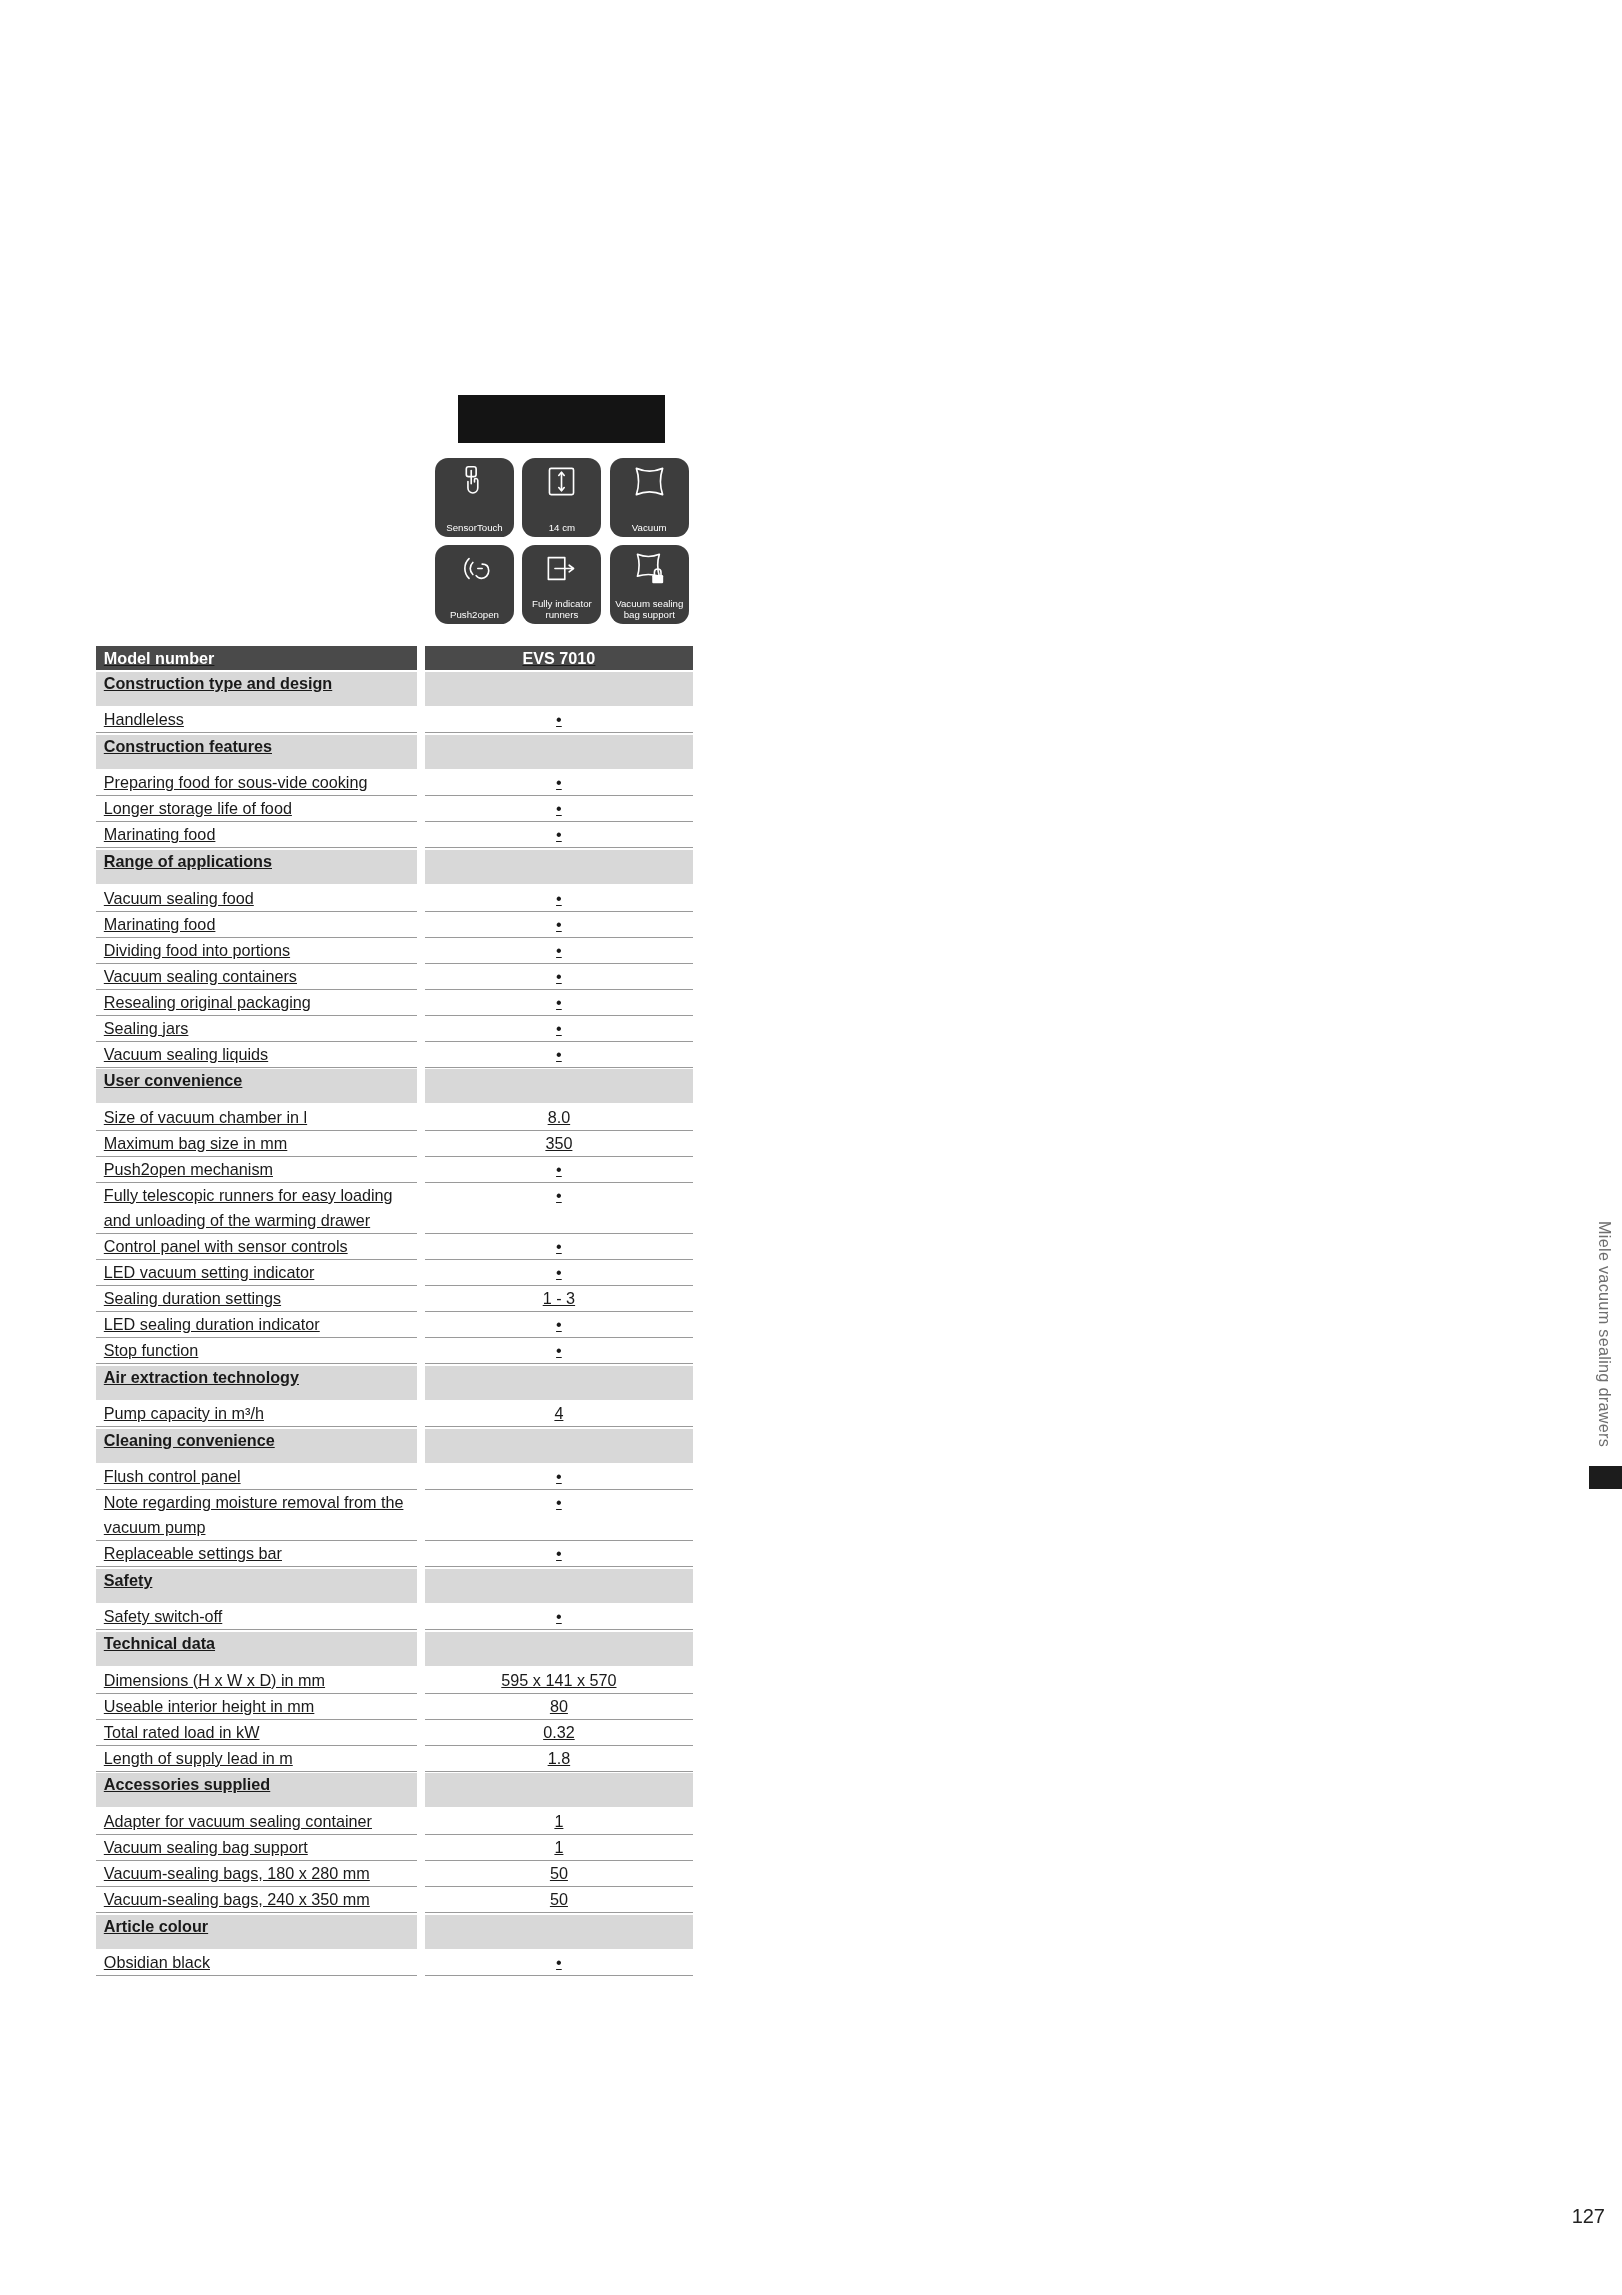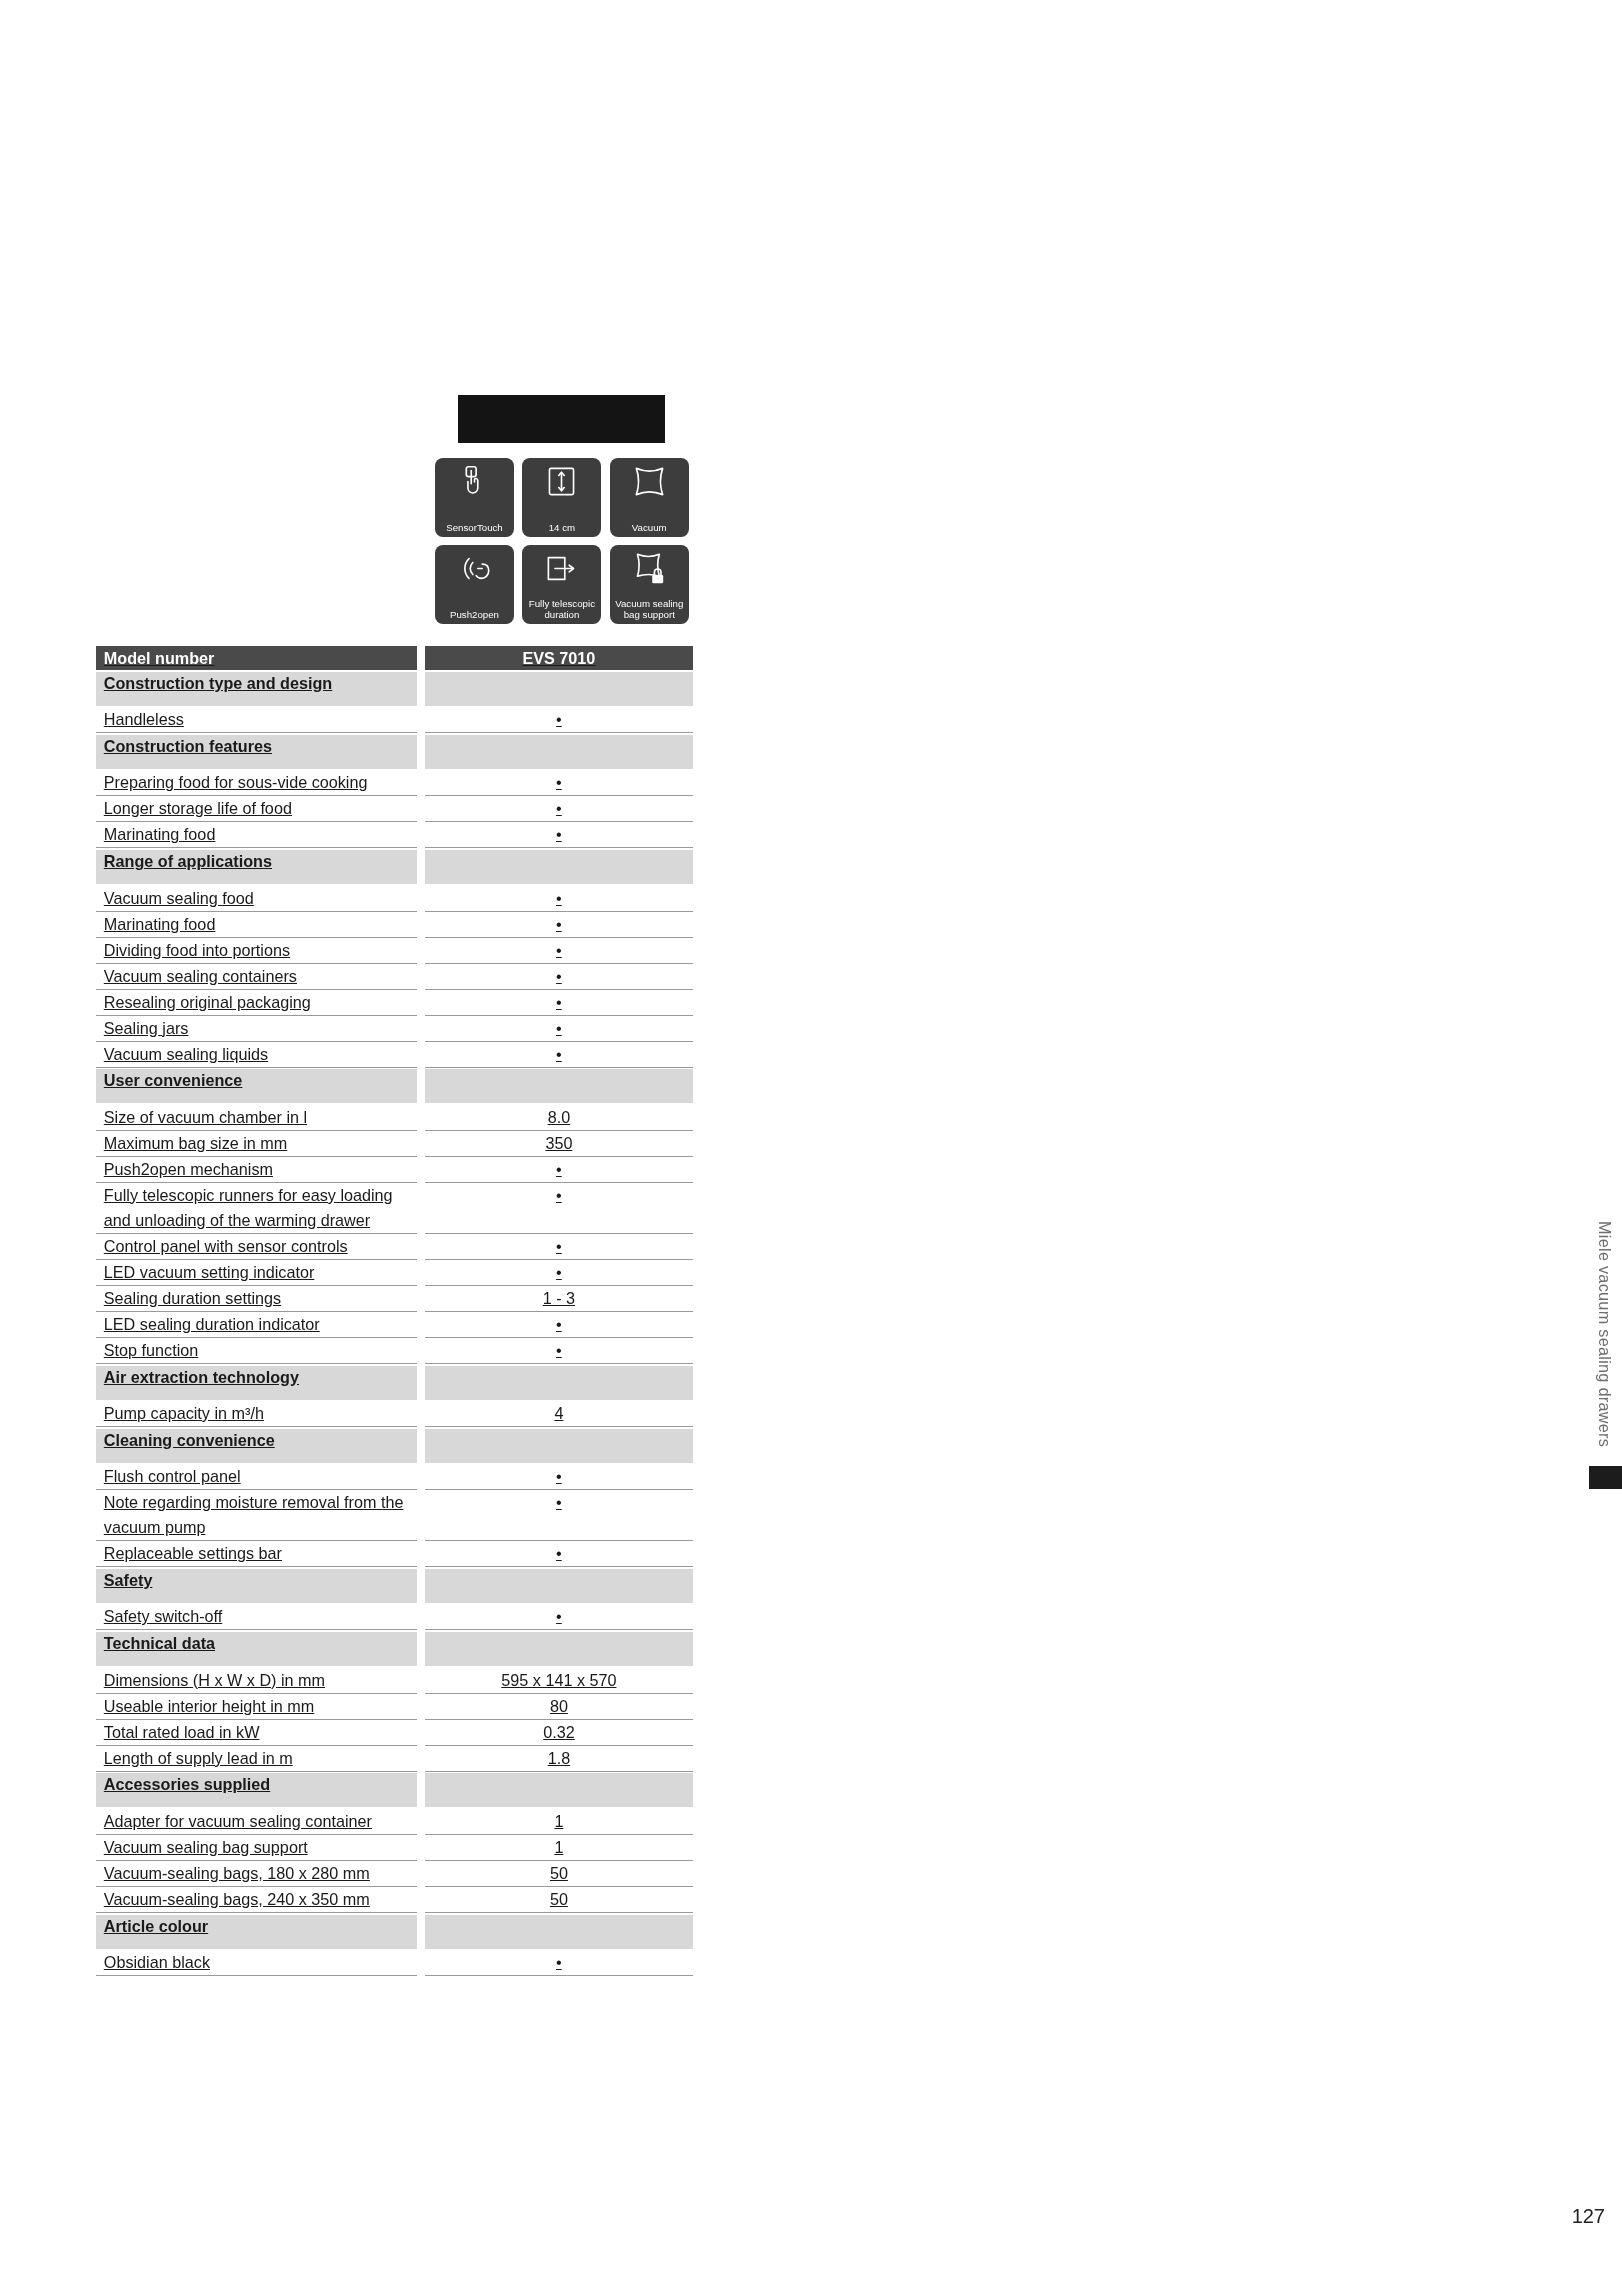--- a/index.html
+++ b/index.html
@@ -11,21 +11,21 @@
   .product-image {
     position:absolute; left:458px; top:395px; width:207px; height:48px;
     background:#141414;
   }
   .badges {
     position:absolute; left:435px; top:458px;
     display:grid; grid-template-columns:repeat(3,79px); gap:8.4px;
   }
   .badge {
     width:79px; height:79px; background:var(--tile-bg,#3d3d3d);
-    border-radius:8px; position:relative;
+    border-radius:13px; position:relative;
     display:flex; flex-direction:column; align-items:center;
   }
   .badge svg { margin-top:5.8px; flex:0 0 auto; }
   .badge-label {
     position:absolute; bottom:4.5px; left:1.9px; right:1.9px;
     text-align:center; color:#ffffff; font-size:9.7px; line-height:11px;
   }
   .spec-table { position:absolute; left:96px; top:646px; width:597px; font-size:16.2px; }
   .trow { display:flex; gap:7.8px;text-decoration:underline; }
   .cell { box-sizing:border-box; }
@@ -99,21 +99,21 @@
     </svg>
     <div class="badge-label">Push2open</div>
   </div>
 
   <div class="badge">
     <svg viewBox="0 0 64 64" width="35" height="35" fill="none" stroke="#ffffff" stroke-width="3" stroke-linecap="round" stroke-linejoin="round">
       <rect x="8" y="12" width="30" height="40"></rect>
       <path d="M20 32 h32"></path>
       <path d="M46 26 l8 6 -8 6"></path>
     </svg>
-    <div class="badge-label">Fully telescopic duration</div>
+    <div class="badge-label">Fully indicator runners</div>
   </div>
 
   <div class="badge">
     <svg viewBox="0 0 64 64" width="35" height="35" fill="none" stroke="#ffffff" stroke-width="3" stroke-linecap="round" stroke-linejoin="round">
       <path d="M10 6 Q30 14 50 6 Q44 26 50 46 Q30 40 10 46 Q16 26 10 6 Z"></path>
       <path d="M41 44 v-5 a6 6 0 0 1 12 0 v5"></path>
       <rect x="37" y="44" width="20" height="15" rx="2" fill="#ffffff" stroke="none"></rect>
     </svg>
     <div class="badge-label">Vacuum sealing bag support</div>
   </div>

